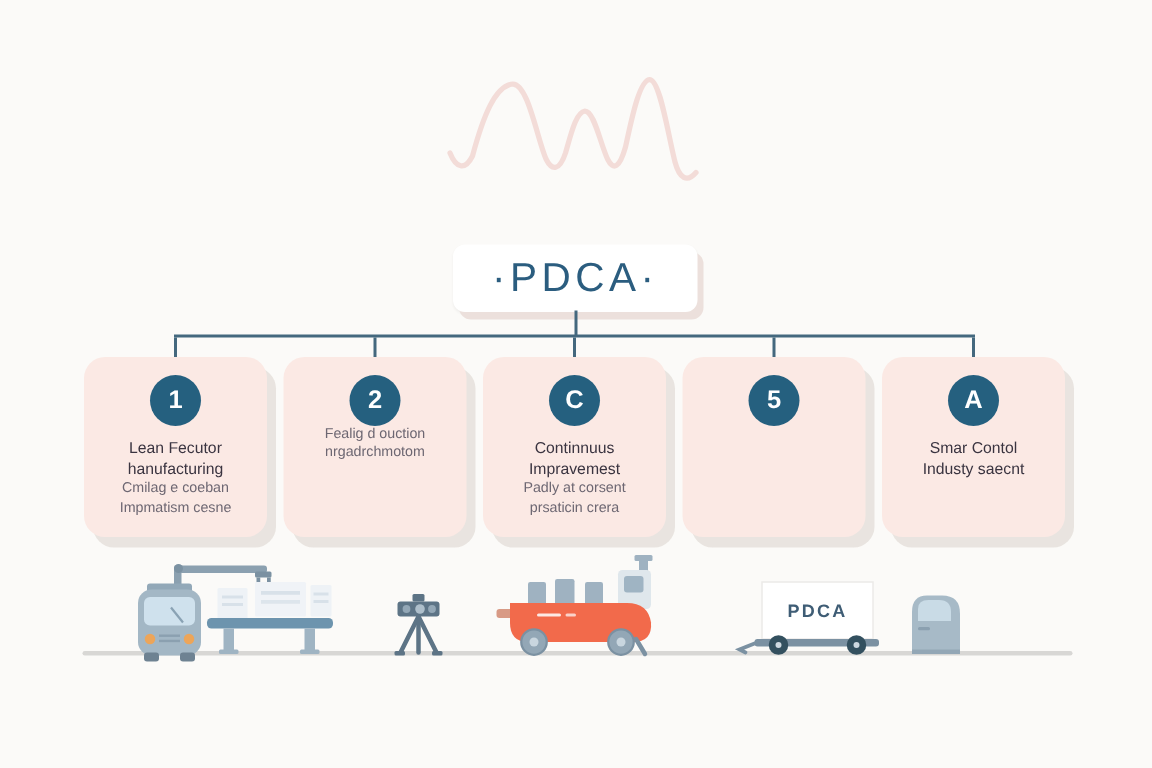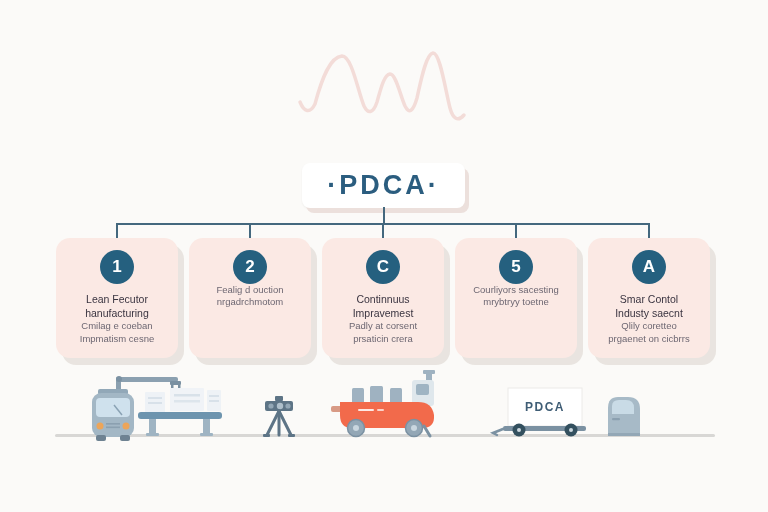--- a/index.html
+++ b/index.html
@@ -13,21 +13,21 @@
 
   
   .wave{position:absolute;left:280px;top:40px;width:210px;height:95px;}
 
   
   .title-card{
     position:absolute;left:302px;top:163px;width:163px;height:45px;
     background:#ffffff;border-radius:8px;
     box-shadow:4px 5px 0 #ece0dc, 0 1px 2px rgba(0,0,0,0.05);
     display:flex;align-items:center;justify-content:center;
-    color:#2b5d7f;font-weight:bold;font-size:27px;letter-spacing:3px;
+    color:#2b5d7f;font-weight:normal;font-size:27px;letter-spacing:3px;
   }
 
   
   .line{position:absolute;background:#44687e;}
   .stem{left:383px;top:207px;width:2px;height:17px;}
   .hline{left:116px;top:223px;width:534px;height:2px;}
   .drop{top:225px;width:2px;height:14px;}
   .d1{left:116px;} .d2{left:249px;} .d3{left:382px;} .d4{left:515px;} .d5{left:648px;}
 
   
@@ -101,35 +101,27 @@
       <div>Impravemest</div>
     </div>
     <div class="card-sub">
       <div>Padly at corsent</div>
       <div>prsaticin crera</div>
     </div>
   </div>
 
   <div class="card c4">
     <div class="badge">5</div>
-    <div class="card-sub">
-      <div>Courliyors sacesting</div>
-      <div>mrybtryy toetne</div>
-    </div>
   </div>
 
   <div class="card c5">
     <div class="badge">A</div>
     <div class="card-title">
       <div>Smar Contol</div>
       <div>Industy saecnt</div>
-    </div>
-    <div class="card-sub">
-      <div>Qlily coretteo</div>
-      <div>prgaenet on cicbrrs</div>
     </div>
   </div>
 
   <svg class="strip" viewBox="0 0 768 100">
 
     <rect x="55" y="74" width="660" height="3" rx="1.5" fill="#d8d7d5"></rect>
 
     <g>
       <rect x="116" y="17" width="5" height="16" rx="2" fill="#8ba0b0"></rect>
       <rect x="116" y="17" width="62" height="5" rx="2" fill="#8ba0b0"></rect>

